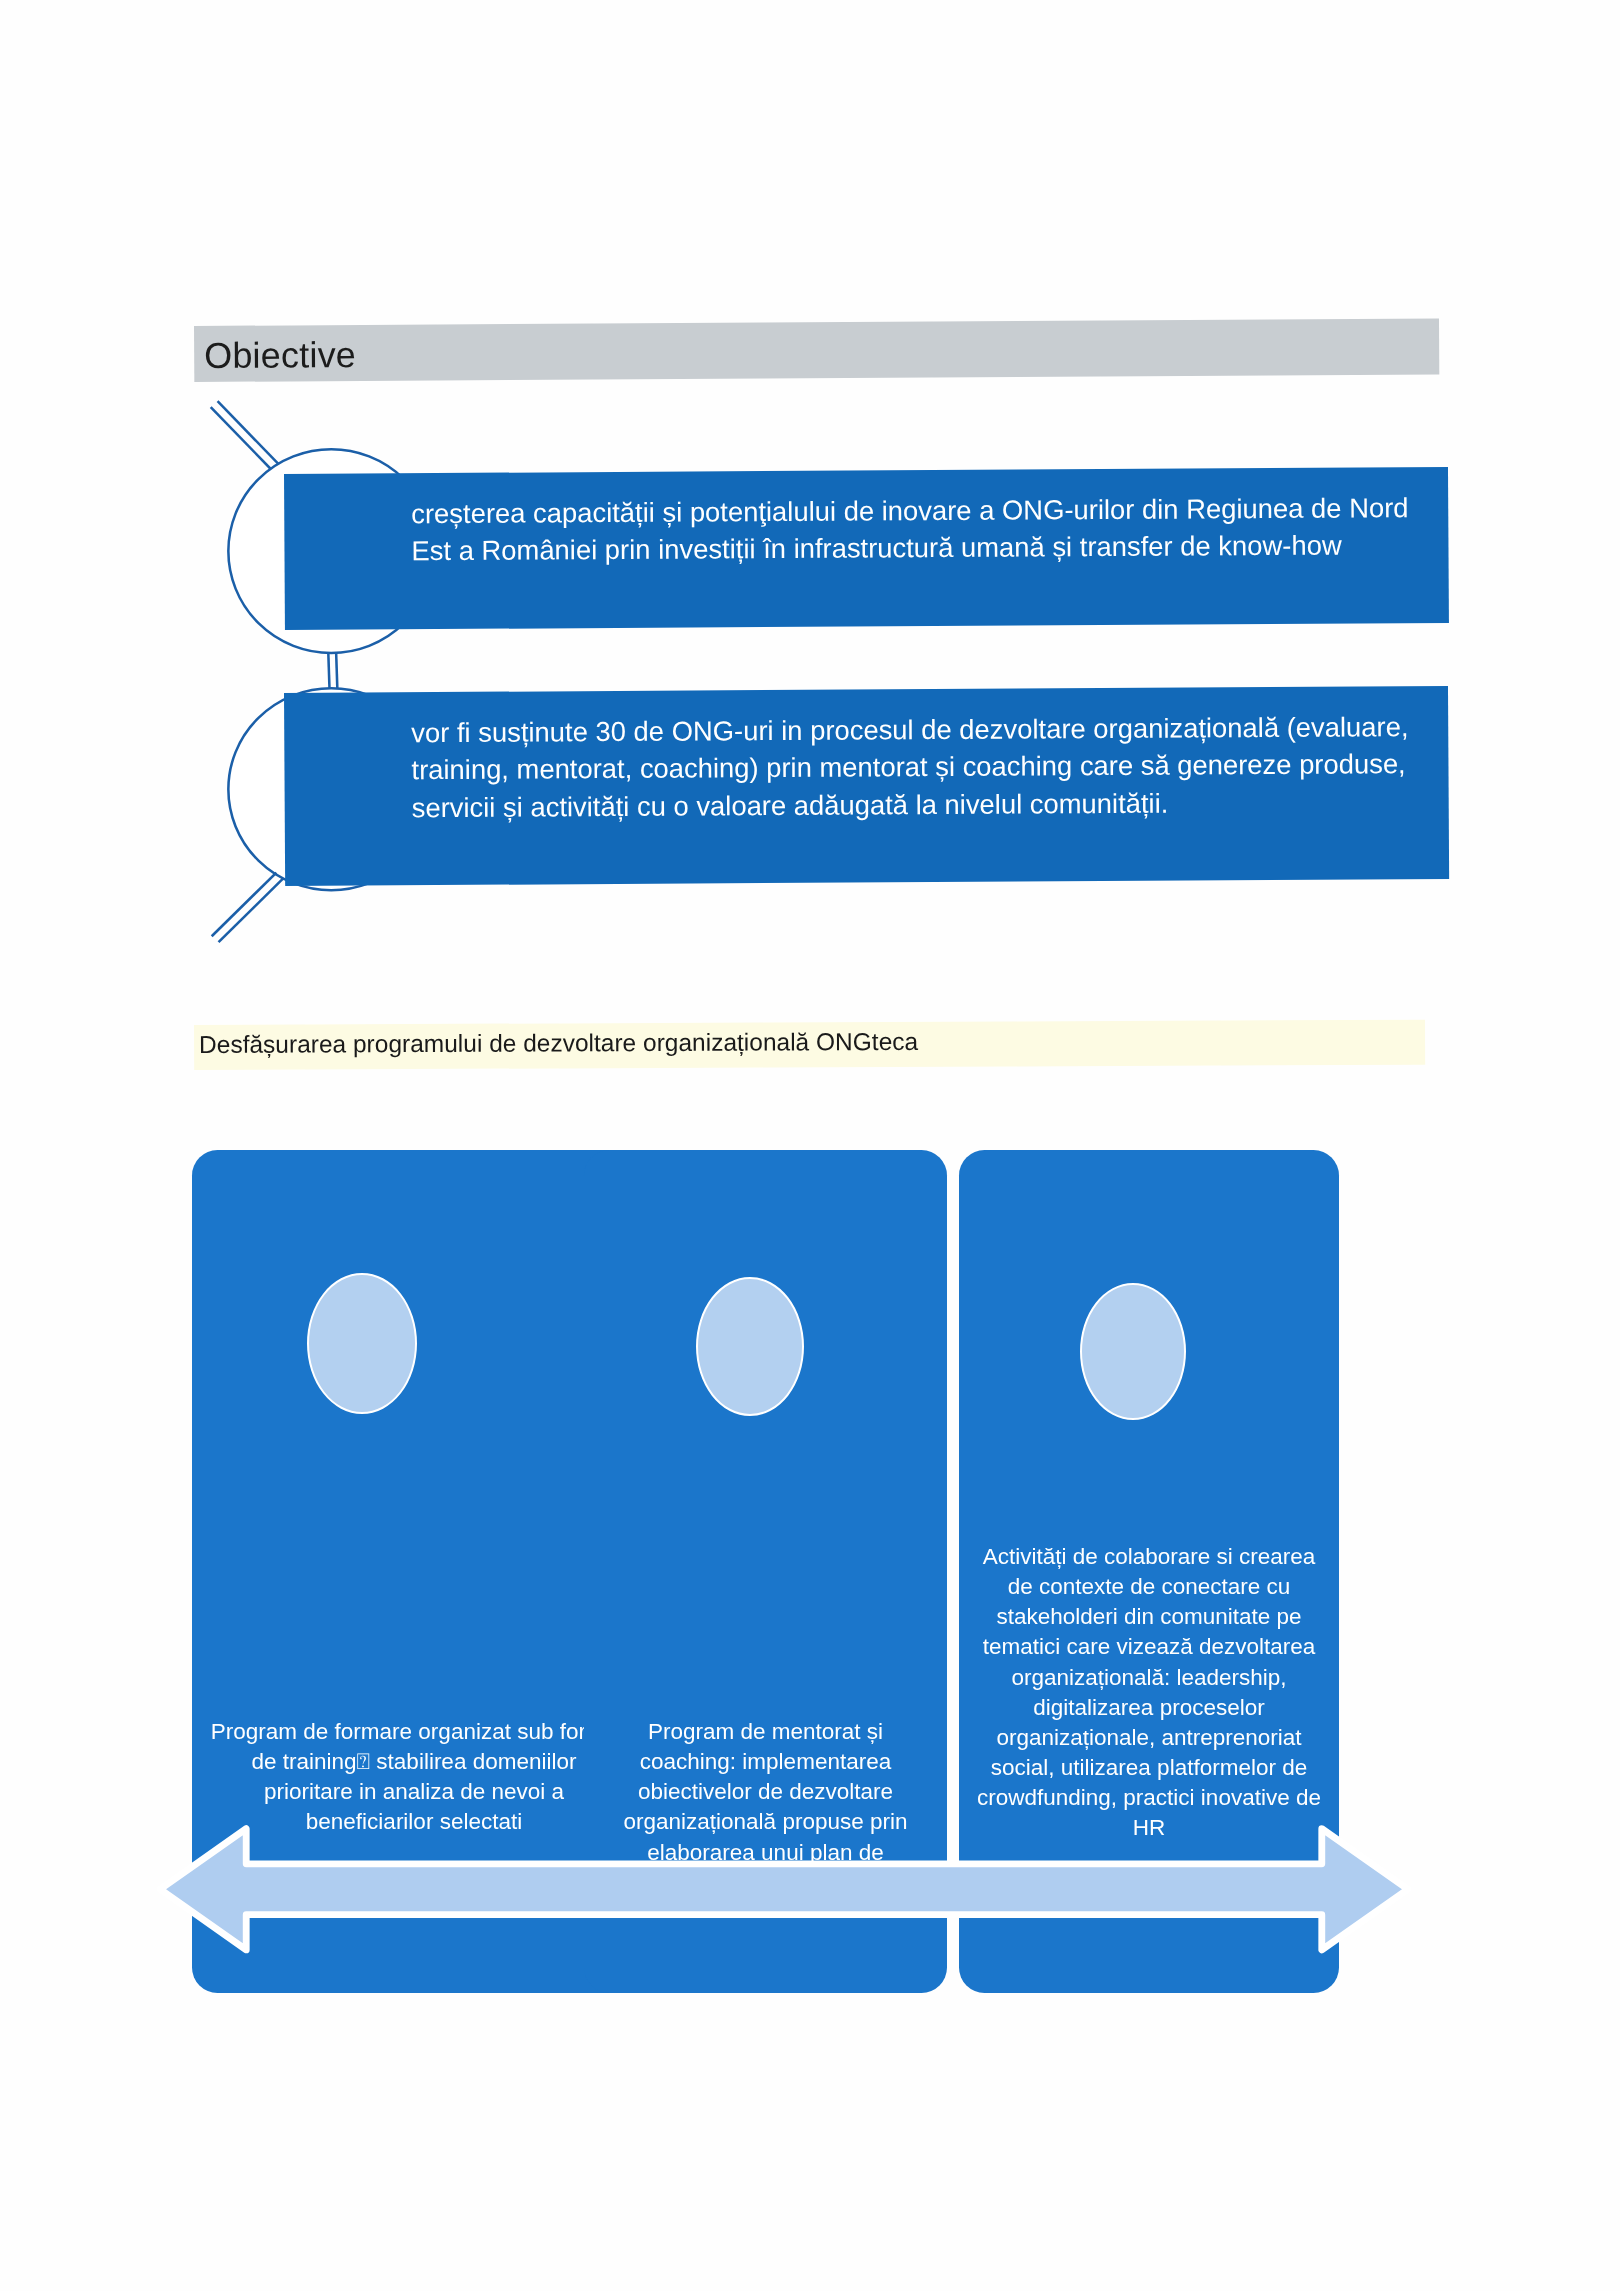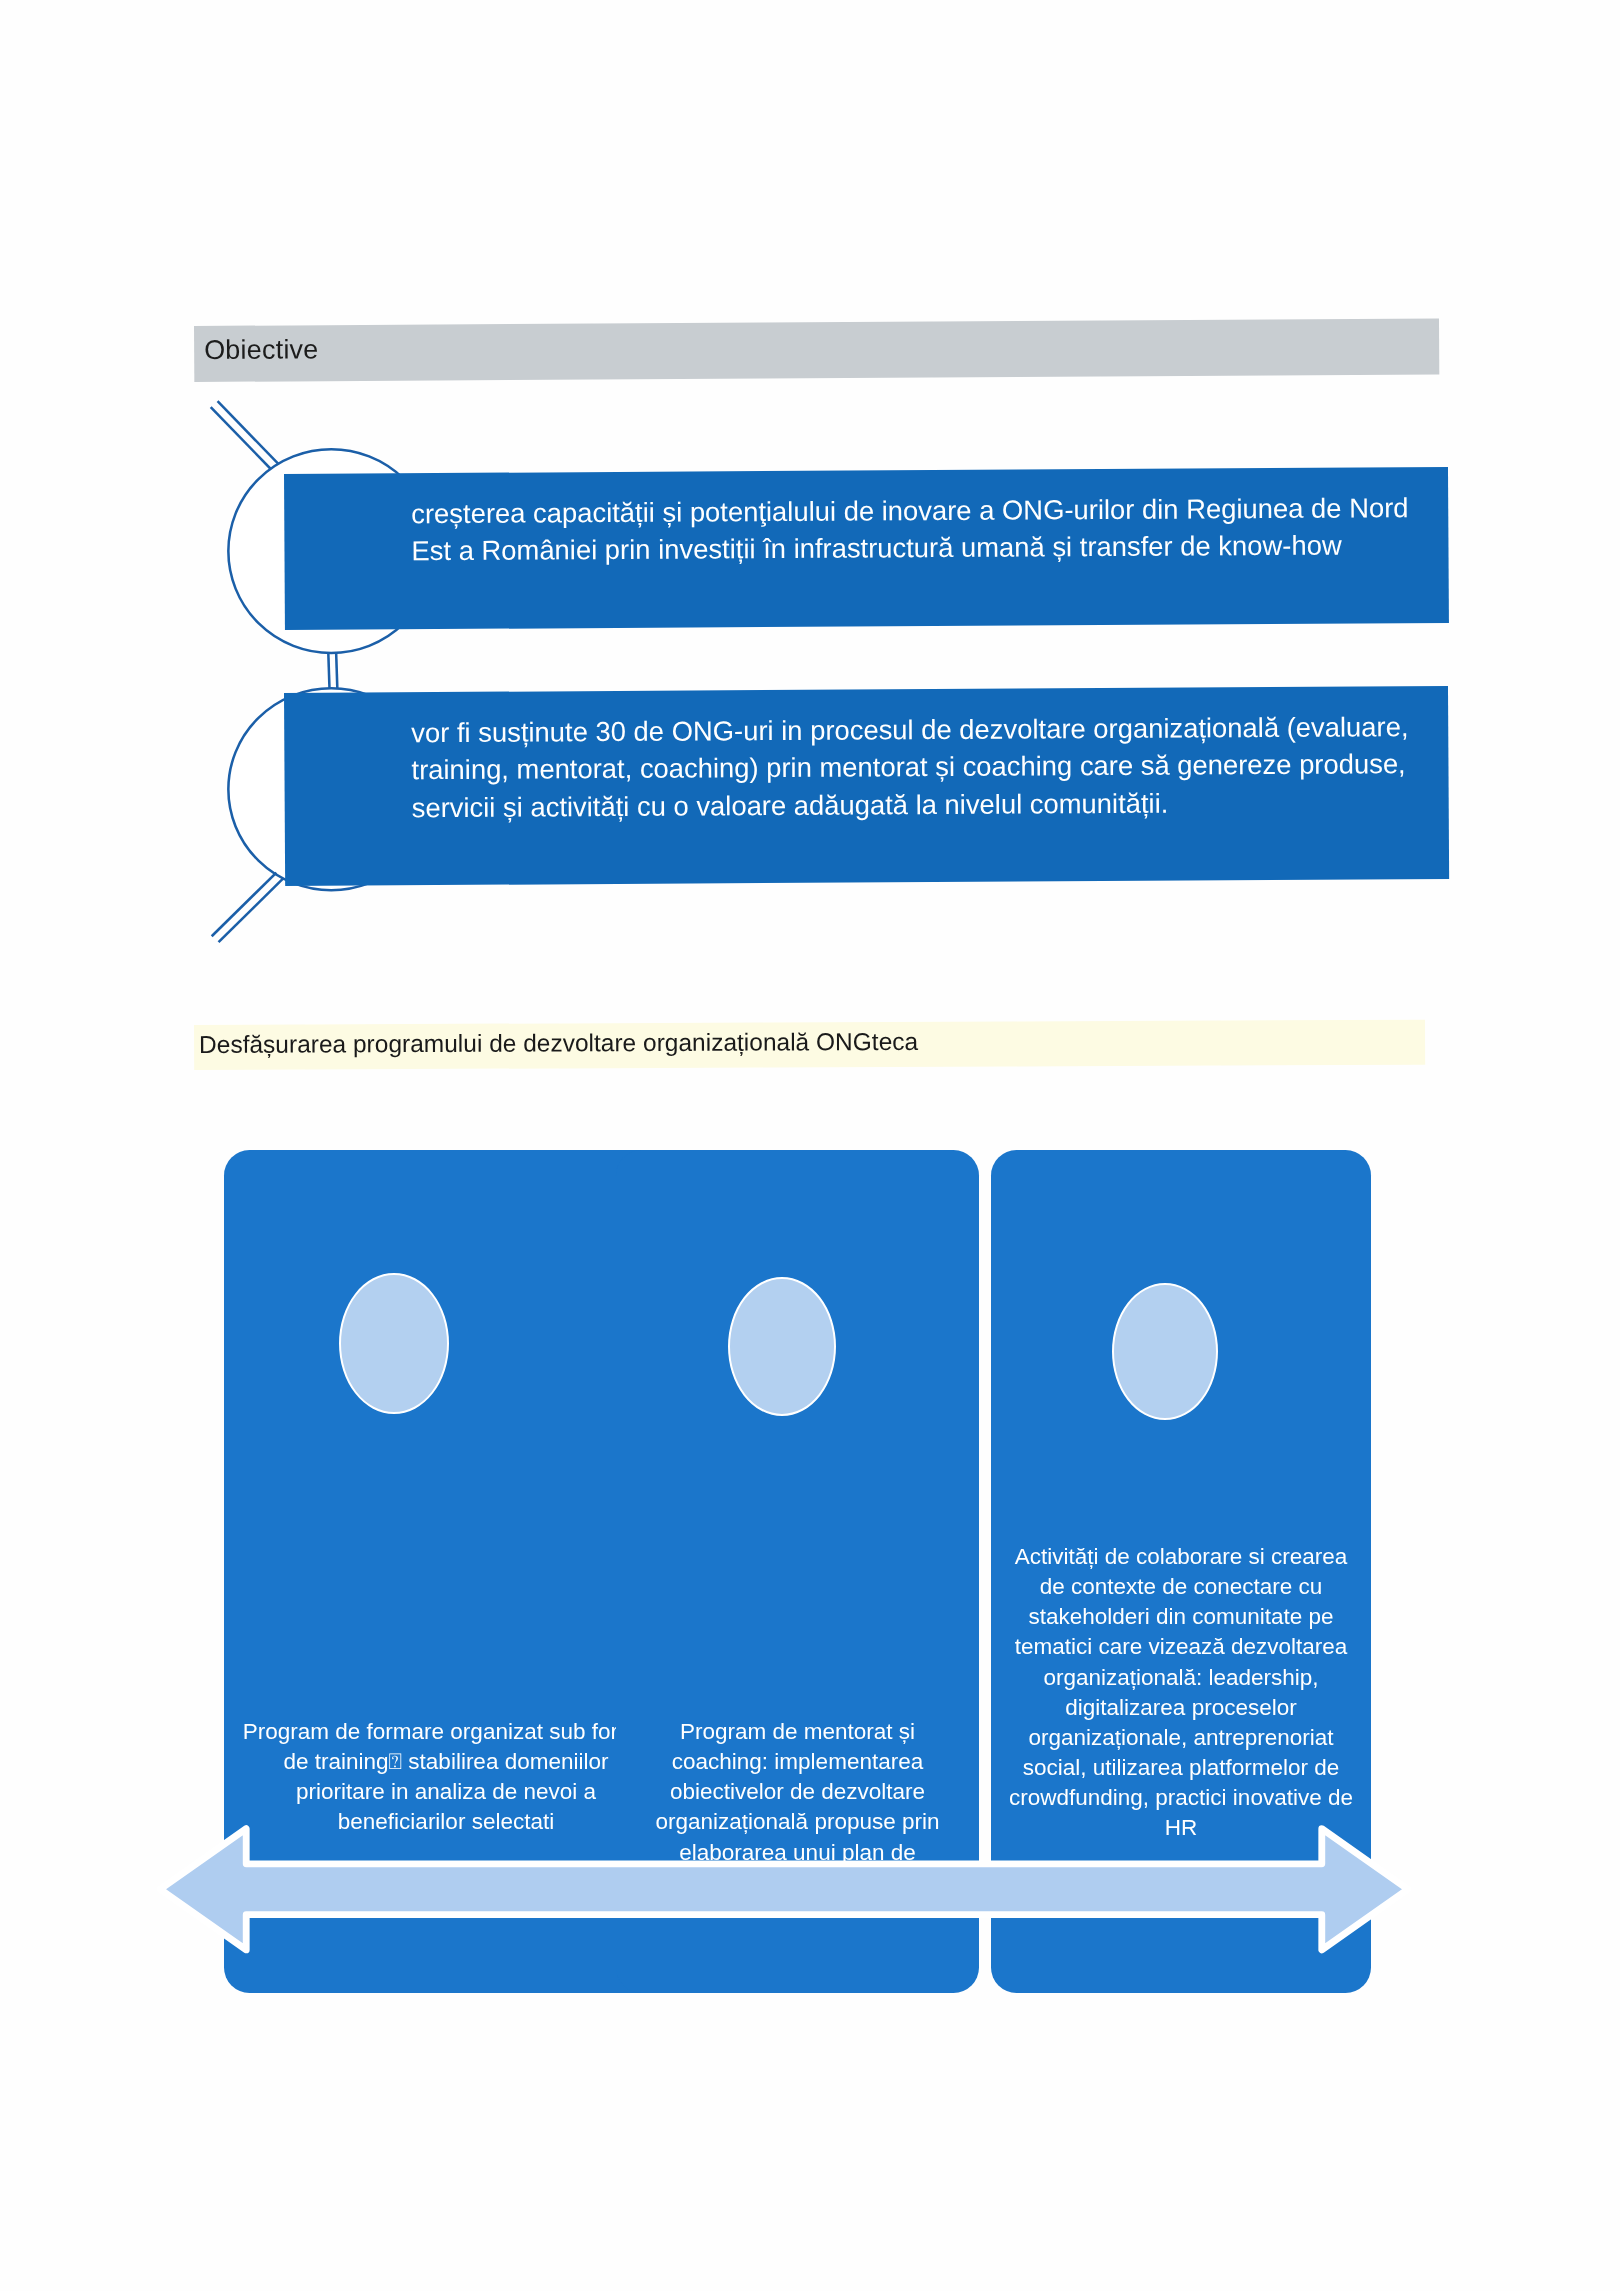--- a/index.html
+++ b/index.html
@@ -11,21 +11,21 @@
   .page{position:absolute;inset:0;}
 
   
   .bar-objective{
     position:absolute;left:194px;top:326px;width:1245px;height:56px;
     background:#c8cdd1;
     transform:rotate(-0.35deg);transform-origin:left top;
   }
   .bar-objective-label{
     position:absolute;left:204px;top:335px;
-    font-size:27px;color:#1c1c1c;letter-spacing:0.2px;
+    font-size:36px;color:#1c1c1c;letter-spacing:0.2px;
     transform:rotate(-0.35deg);transform-origin:left top;
   }
   .bar-second{
     position:absolute;left:194px;top:1025px;width:1231px;height:45px;
     background:#fdfbe3;
     transform:rotate(-0.25deg);transform-origin:left top;
   }
   .bar-second-label{
     position:absolute;left:199px;top:1031px;
     font-size:24.5px;color:#1a1a1a;
@@ -49,21 +49,20 @@
   .deco{position:absolute;left:0;top:0;width:1620px;height:2292px;pointer-events:none;}
 
   
   .cards{position:absolute;left:0;top:0;width:1620px;height:2292px;}
   .card{
     position:absolute;top:1150px;height:843px;
     background:#1b76cb;
     border-radius:25.5px 25.5px 25.5px 25.5px;
     box-sizing:border-box;
     color:#ffffff;
-    margin-left:32px;
   }
   .card1{left:192px;width:444px;}
   .card2{left:584px;width:363px;}
   .card3{left:959px;width:380px;}
 
   .card-ellipse{
     position:absolute;border-radius:50%;
     background:#b3d0f0;border:2.9px solid #ffffff;
   }
   .card1 .card-ellipse{left:115px;top:123px;width:106px;height:137px;}

